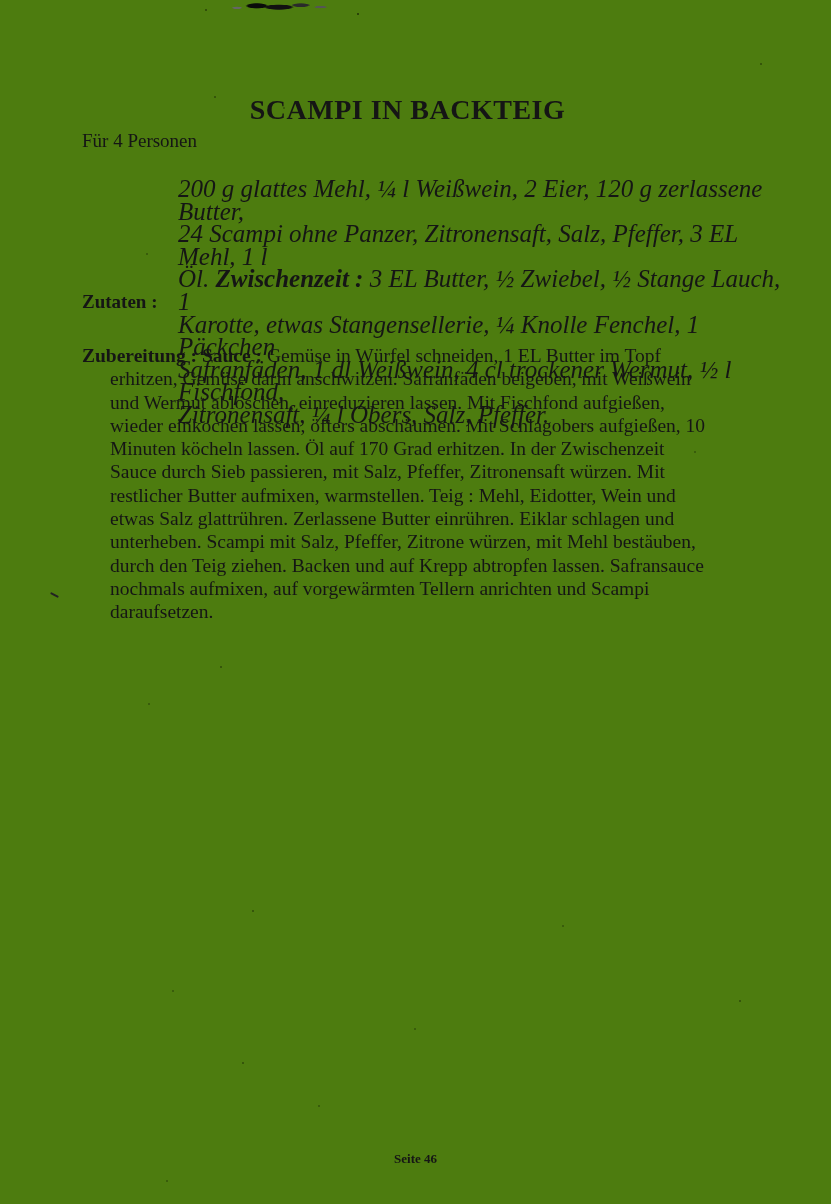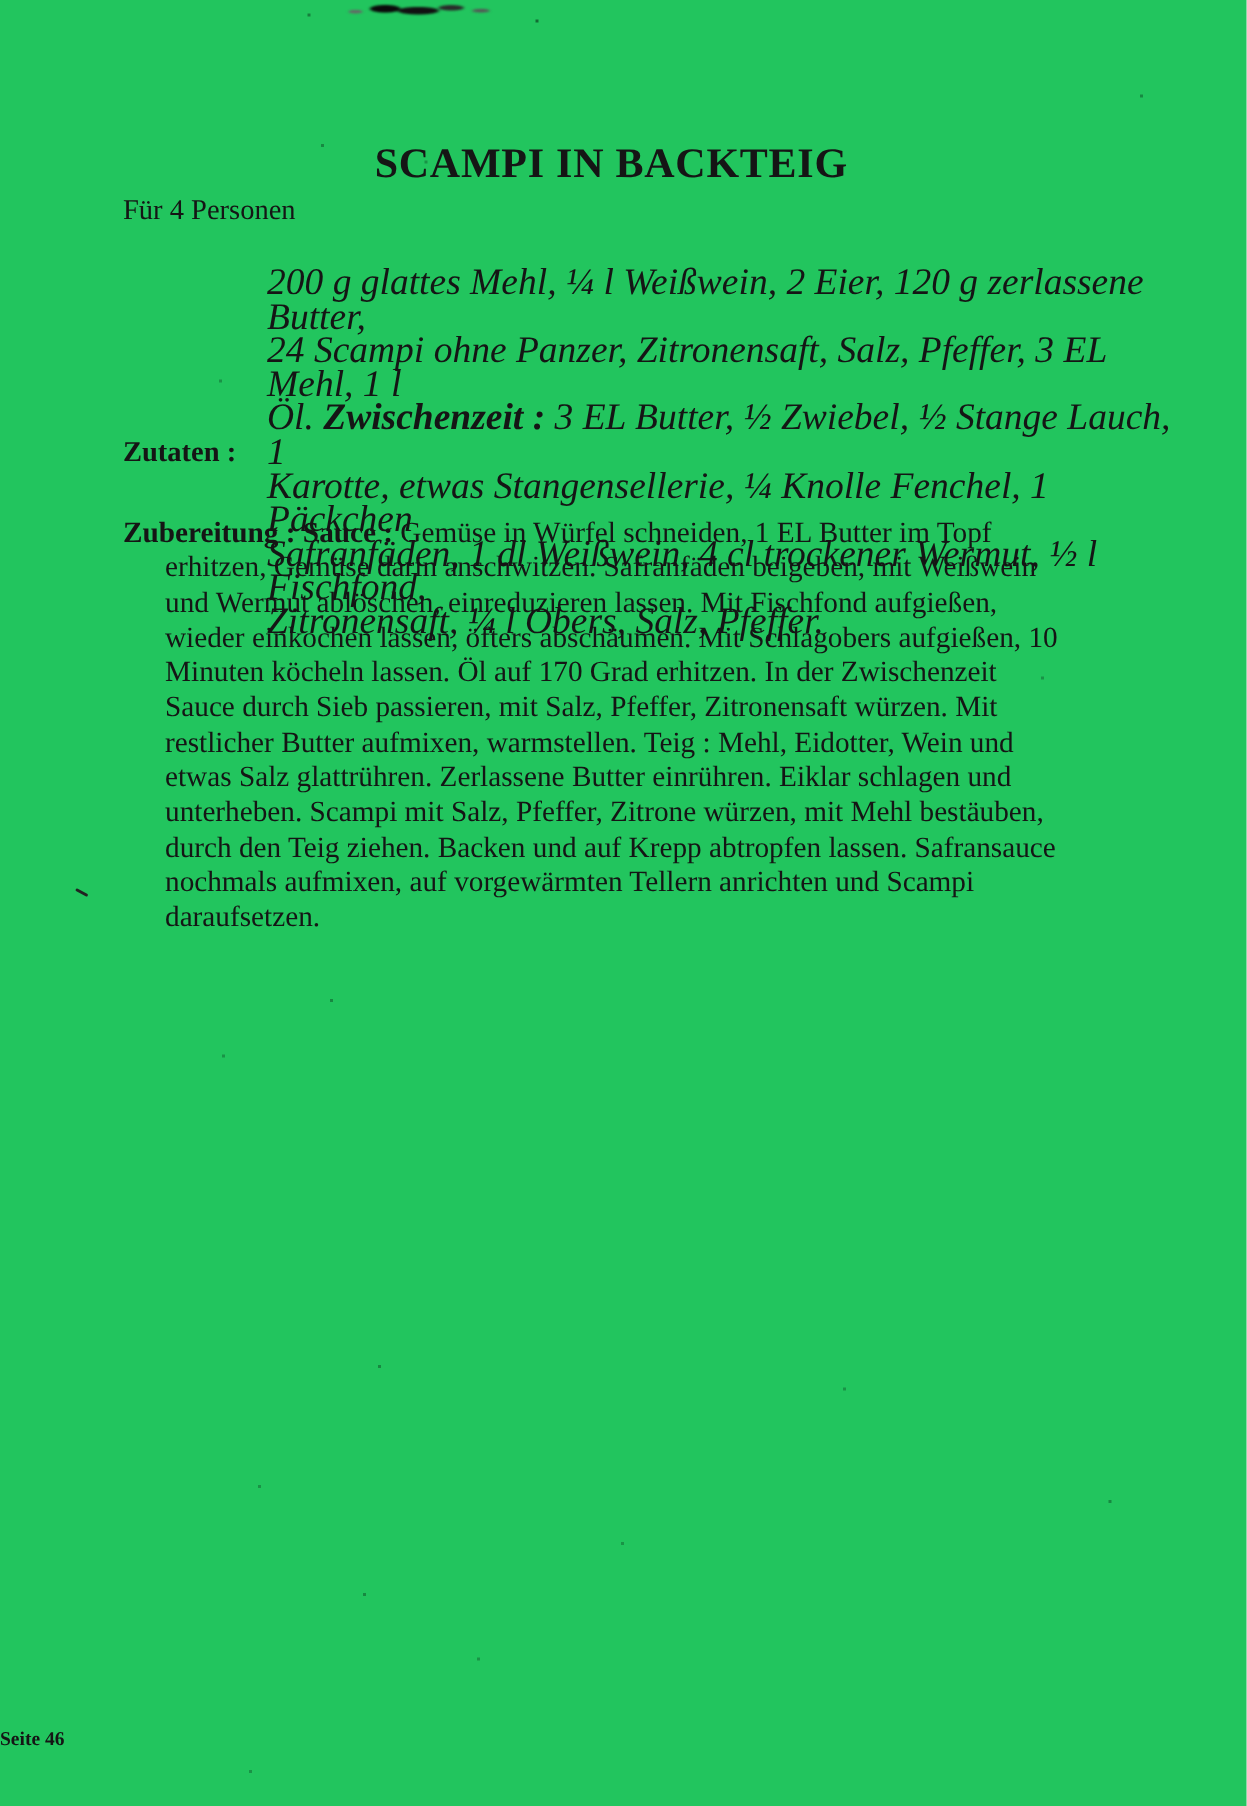--- a/index.html
+++ b/index.html
@@ -1,20 +1,20 @@
 <!DOCTYPE html>
 <html><head>
 <meta charset="utf-8">
 <style>
   html, body { margin: 0; padding: 0; background: #e8e8e8; }
   .page {
     position: relative;
     width: 831px;
     height: 1204px;
-    background: #22c55e;
+    background: #4d7c0f;
     font-family: "Liberation Serif", "DejaVu Serif", serif;
     color: #151515;
     overflow: hidden;
     margin: 0 auto;
   }
 
   
   .title {
     position: absolute;
     top: 94px;
@@ -74,20 +74,21 @@
     white-space: pre-wrap;
     font-family: Liberation Serif, serif;
   }
 
   
   .footer {
     position: absolute;
     top: 1151px;
     left: 0;
     width: 100%;
+    text-align: center;
     font-size: 13px;
     font-weight: 700;
   }
 
   
   .smudge-top {
     position: absolute;
     left: 226px;
     top: 0px;
     width: 110px;

